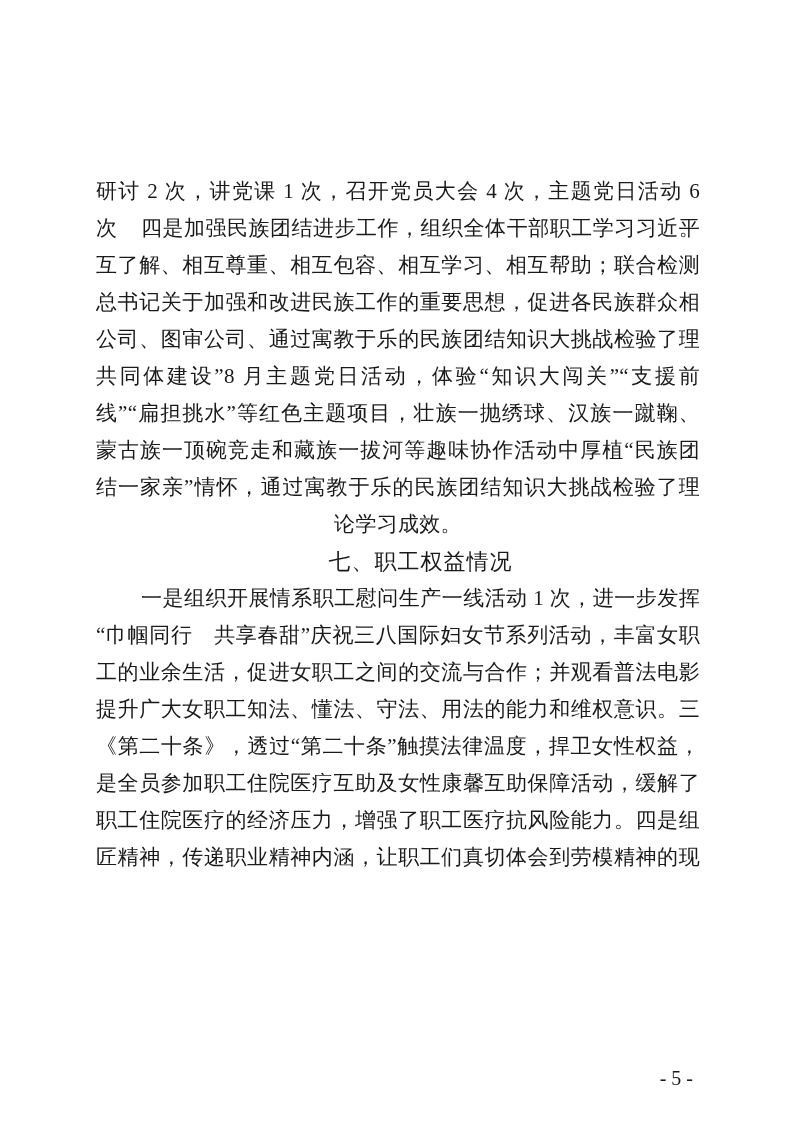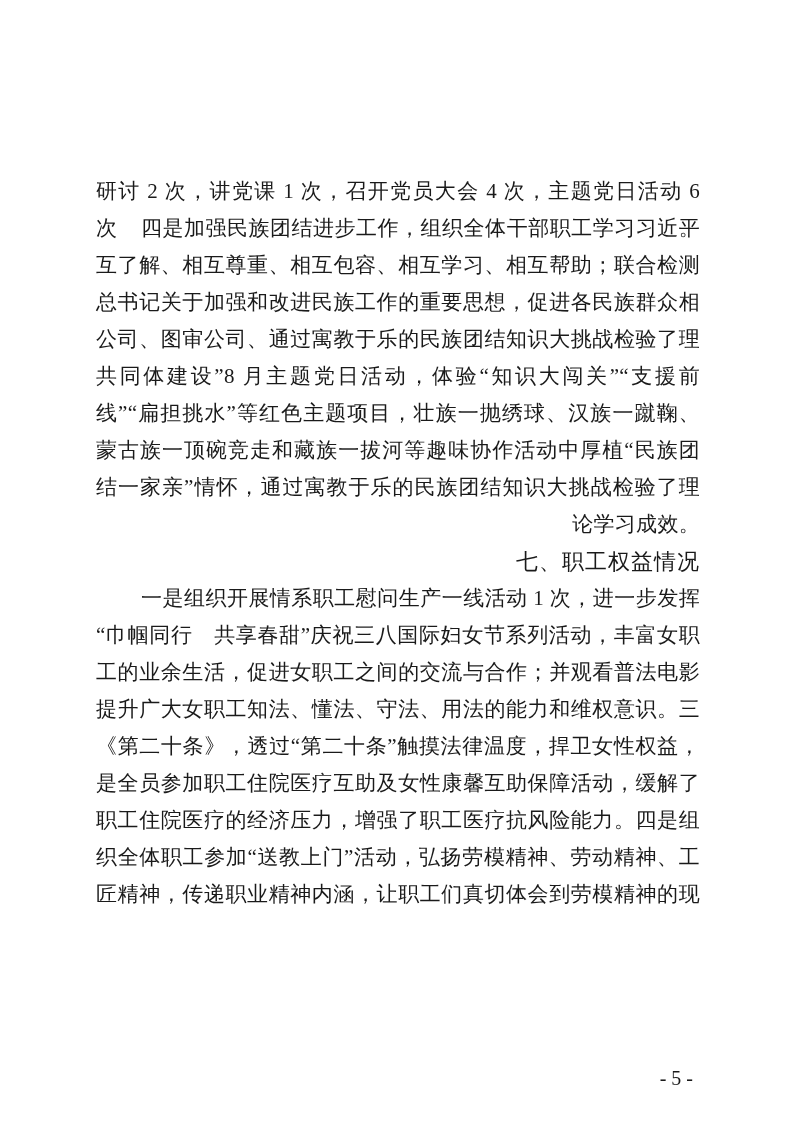--- a/index.html
+++ b/index.html
@@ -21,21 +21,21 @@
     position: absolute;
     left: 96px;
     top: 145px;
     width: 604px;
   }
   .line {
     height: 37px;
     line-height: 37px;
     font-size: 21px;
     white-space: nowrap;
-    text-align: right;
+    text-align: center;
     letter-spacing: 0.3px;
   }
   .line.fill {
     white-space: normal;
     text-align: justify;
     text-align-last: justify;
   }
   .line.indent {
     text-indent: 45px;
   }
@@ -72,19 +72,18 @@
       <div class="line fill">结一家亲”情怀，通过寓教于乐的民族团结知识大挑战检验了理</div>
       <div class="line">论学习成效。</div>
       <div class="line heading indent">七、职工权益情况</div>
       <div class="line indent fill">一是组织开展情系职工慰问生产一线活动 1 次，进一步发挥</div>
       <div class="line fill">“巾帼同行　共享春甜”庆祝三八国际妇女节系列活动，丰富女职</div>
       <div class="line fill">工的业余生活，促进女职工之间的交流与合作；并观看普法电影</div>
       <div class="line fill">提升广大女职工知法、懂法、守法、用法的能力和维权意识。三</div>
       <div class="line fill">《第二十条》，透过“第二十条”触摸法律温度，捍卫女性权益，</div>
       <div class="line fill">是全员参加职工住院医疗互助及女性康馨互助保障活动，缓解了</div>
       <div class="line fill">职工住院医疗的经济压力，增强了职工医疗抗风险能力。四是组</div>
-      <div class="line fill">织全体职工参加“送教上门”活动，弘扬劳模精神、劳动精神、工</div>
       <div class="line fill">匠精神，传递职业精神内涵，让职工们真切体会到劳模精神的现</div>
     </div>
   <div class="page-footer">
     <span>- 5 -</span>
   </div>
 </div>
 
 </body></html>

